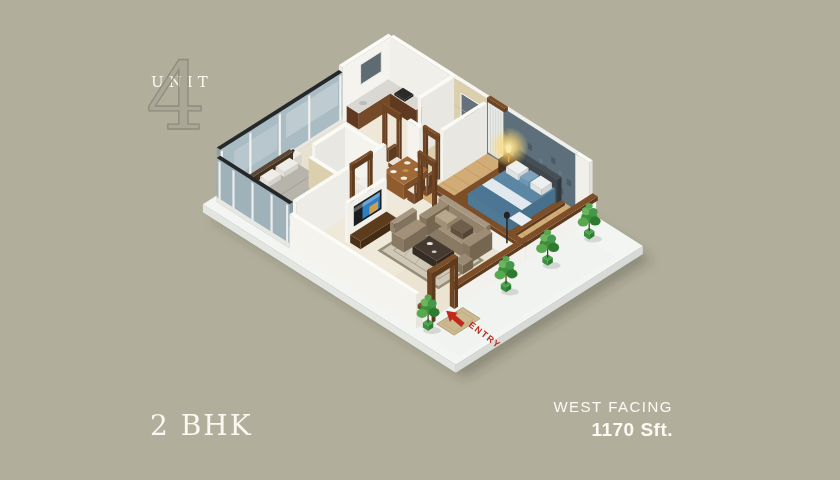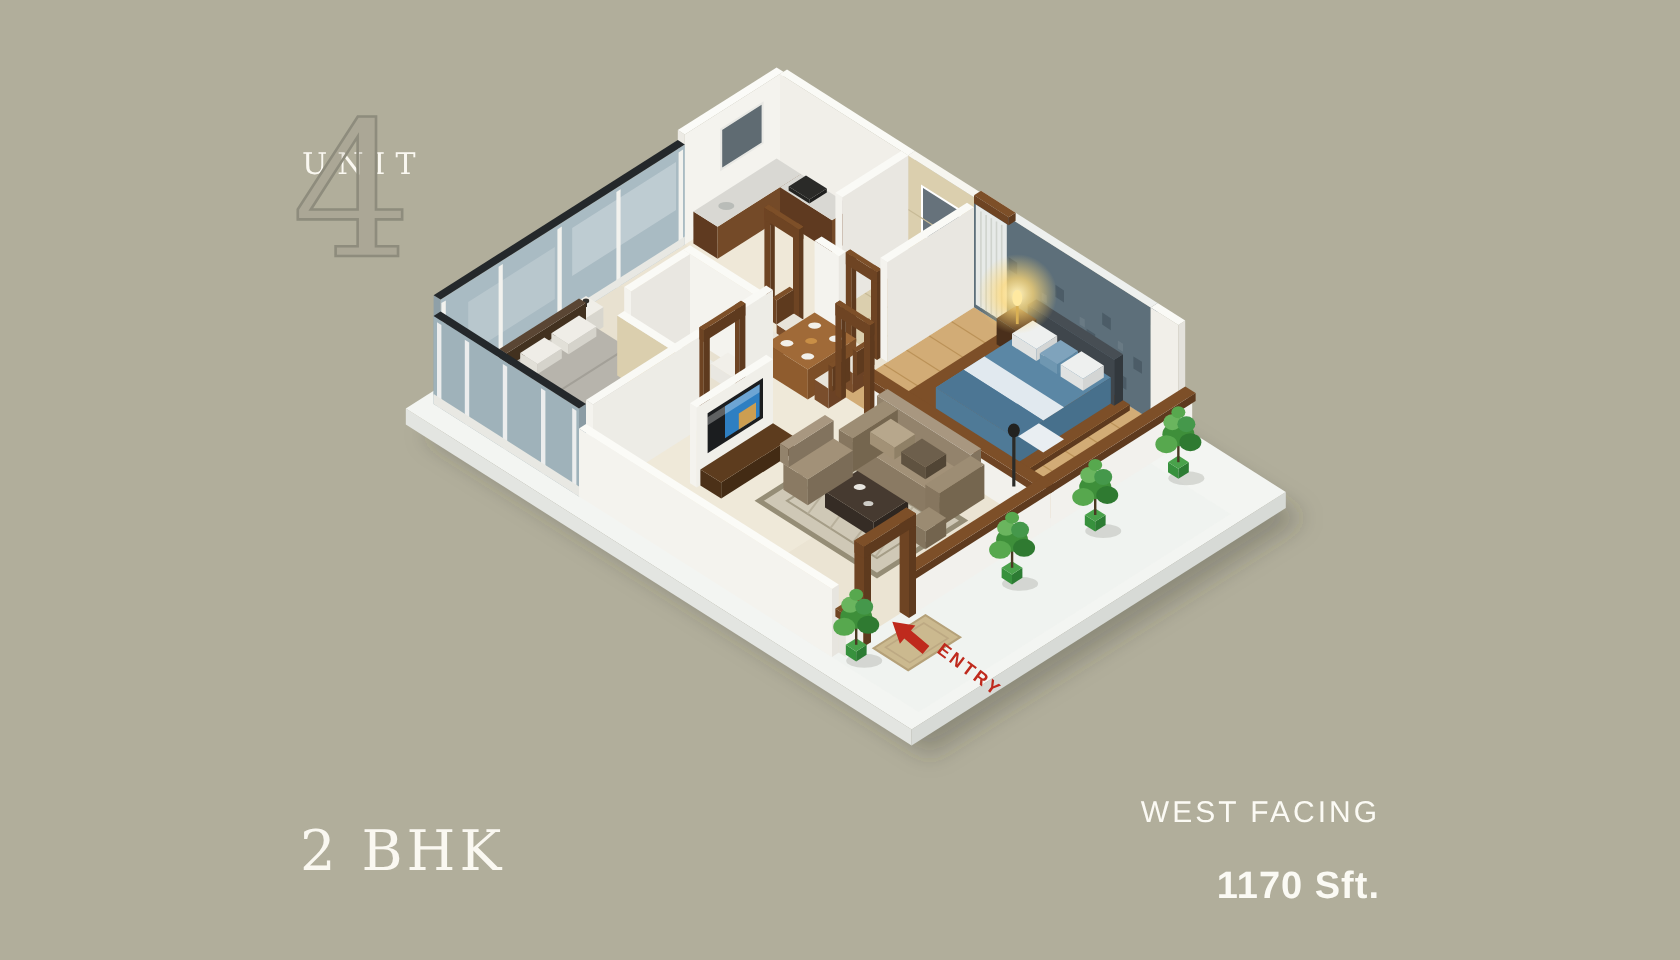--- a/index.html
+++ b/index.html
@@ -6,24 +6,24 @@
   .stage{position:relative;width:840px;height:480px;overflow:hidden;background:#b1ae9b;
          font-family:"DejaVu Serif", serif;}
   svg.plan{position:absolute;left:0;top:0;}
   .unit-label{position:absolute;left:151px;top:41px;font-size:15px;letter-spacing:5px;
               color:#faf8f1;font-family:"DejaVu Serif",serif;margin-top:32px;}
   .unit-number{position:absolute;left:146px;top:50px;font-size:94px;line-height:1;
                font-family:"DejaVu Serif",serif;color:rgba(142,140,125,0.18);
                -webkit-text-stroke:1.3px #8e8c7d;}
   .config-label{position:absolute;left:150px;top:409px;font-size:28px;letter-spacing:2px;
                 color:#faf8f1;font-family:"DejaVu Serif",serif;}
-  .facing-wrap{position:absolute;right:150px;top:398px;text-align:right;
+  .facing-wrap{position:absolute;right:167px;top:398px;text-align:right;
                font-family:"Liberation Sans",sans-serif;color:#fbfaf4;}
   .facing-label{font-size:15px;letter-spacing:1.5px;}
-  .area-label{font-size:19px;font-weight:bold;margin-top:18px;letter-spacing:0.5px;}
+  .area-label{font-size:19px;font-weight:bold;margin-top:4px;letter-spacing:0.5px;}
 </style>
 </head>
 <body style="background: rgb(177, 174, 155);">
 
 <div class="stage" style="background: rgb(177, 174, 155);">
   <svg class="plan" id="plan" width="840" height="480" viewBox="0 0 840 480">
       <defs>
         <radialGradient id="glow">
           <stop offset="0%" stop-color="#fff3c0" stop-opacity="1"></stop>
           <stop offset="40%" stop-color="#ffd977" stop-opacity=".75"></stop>

